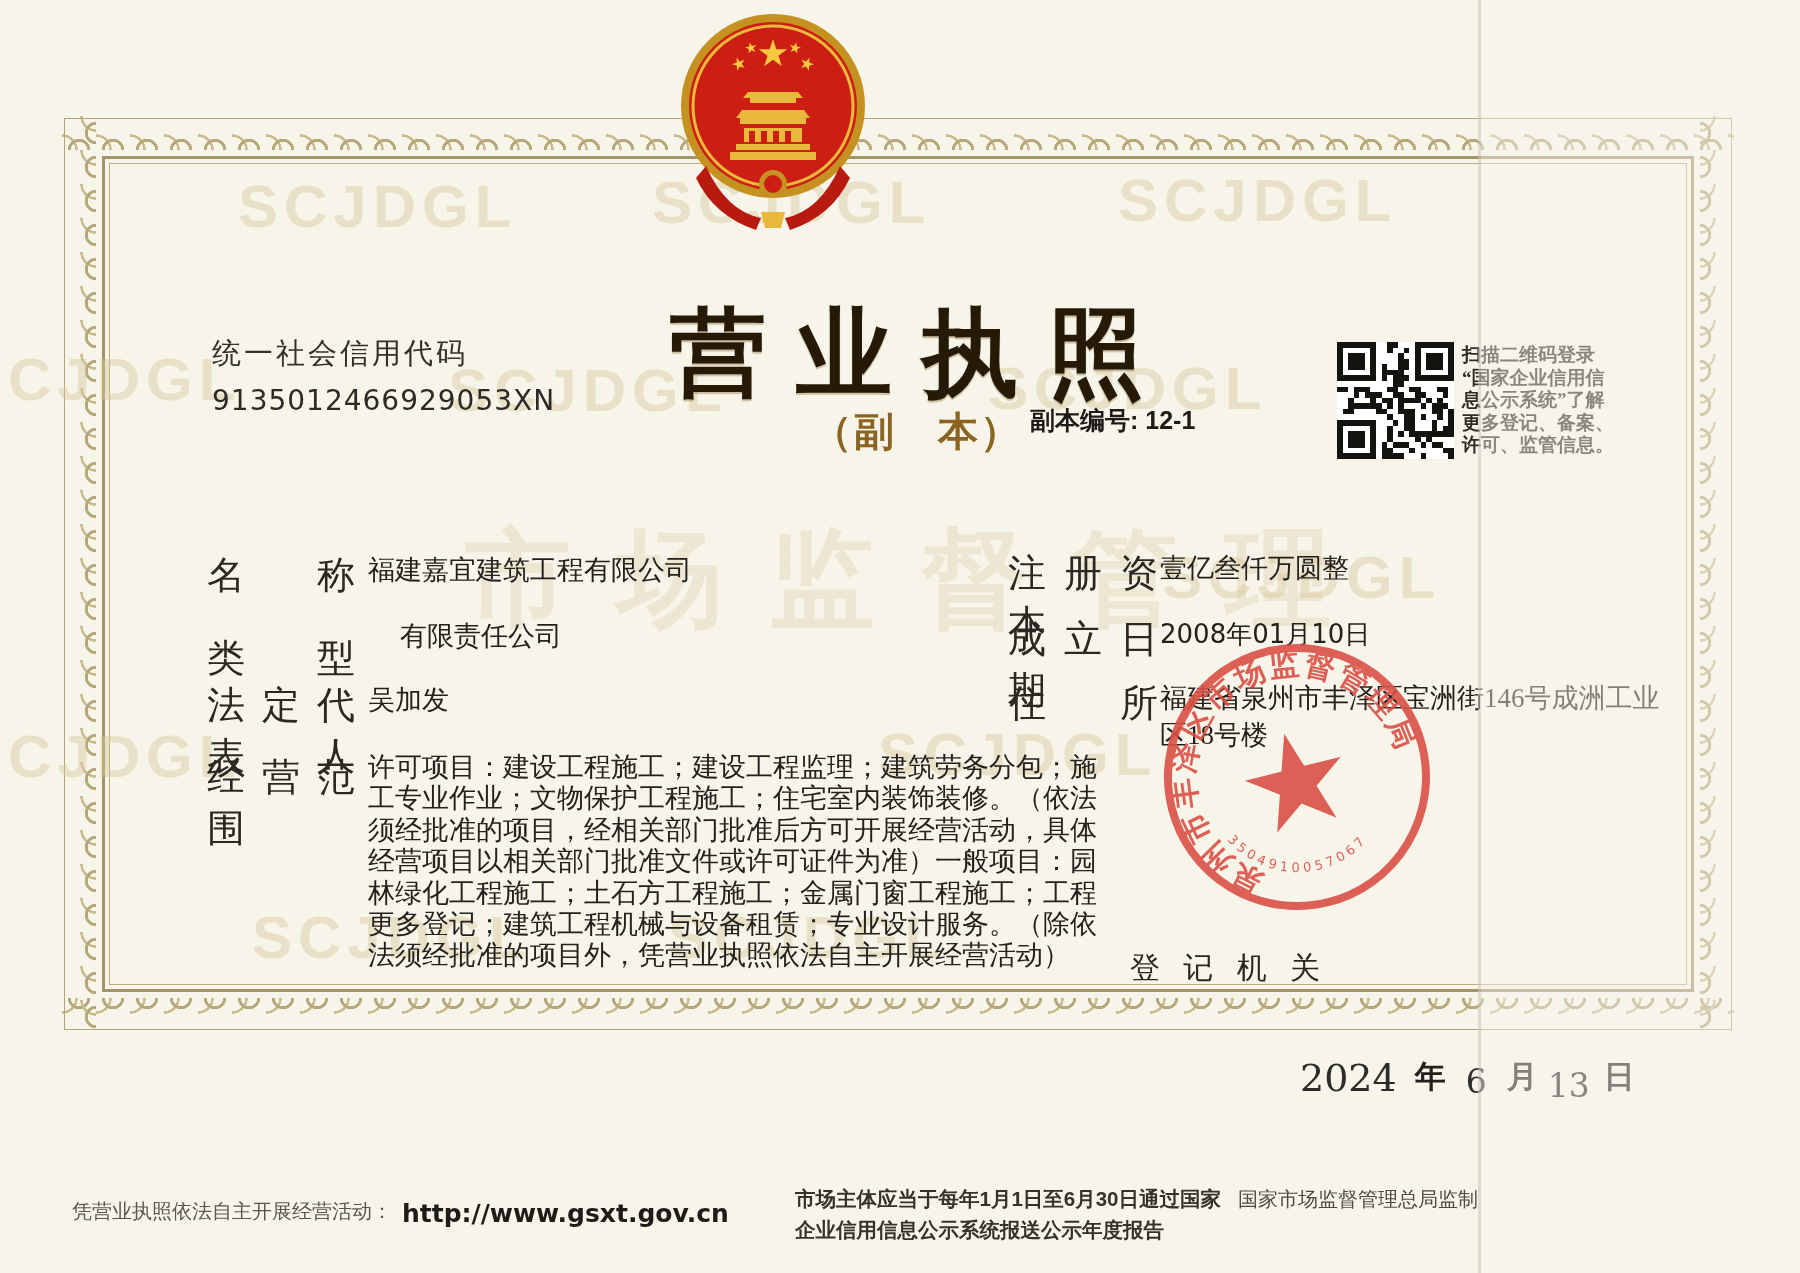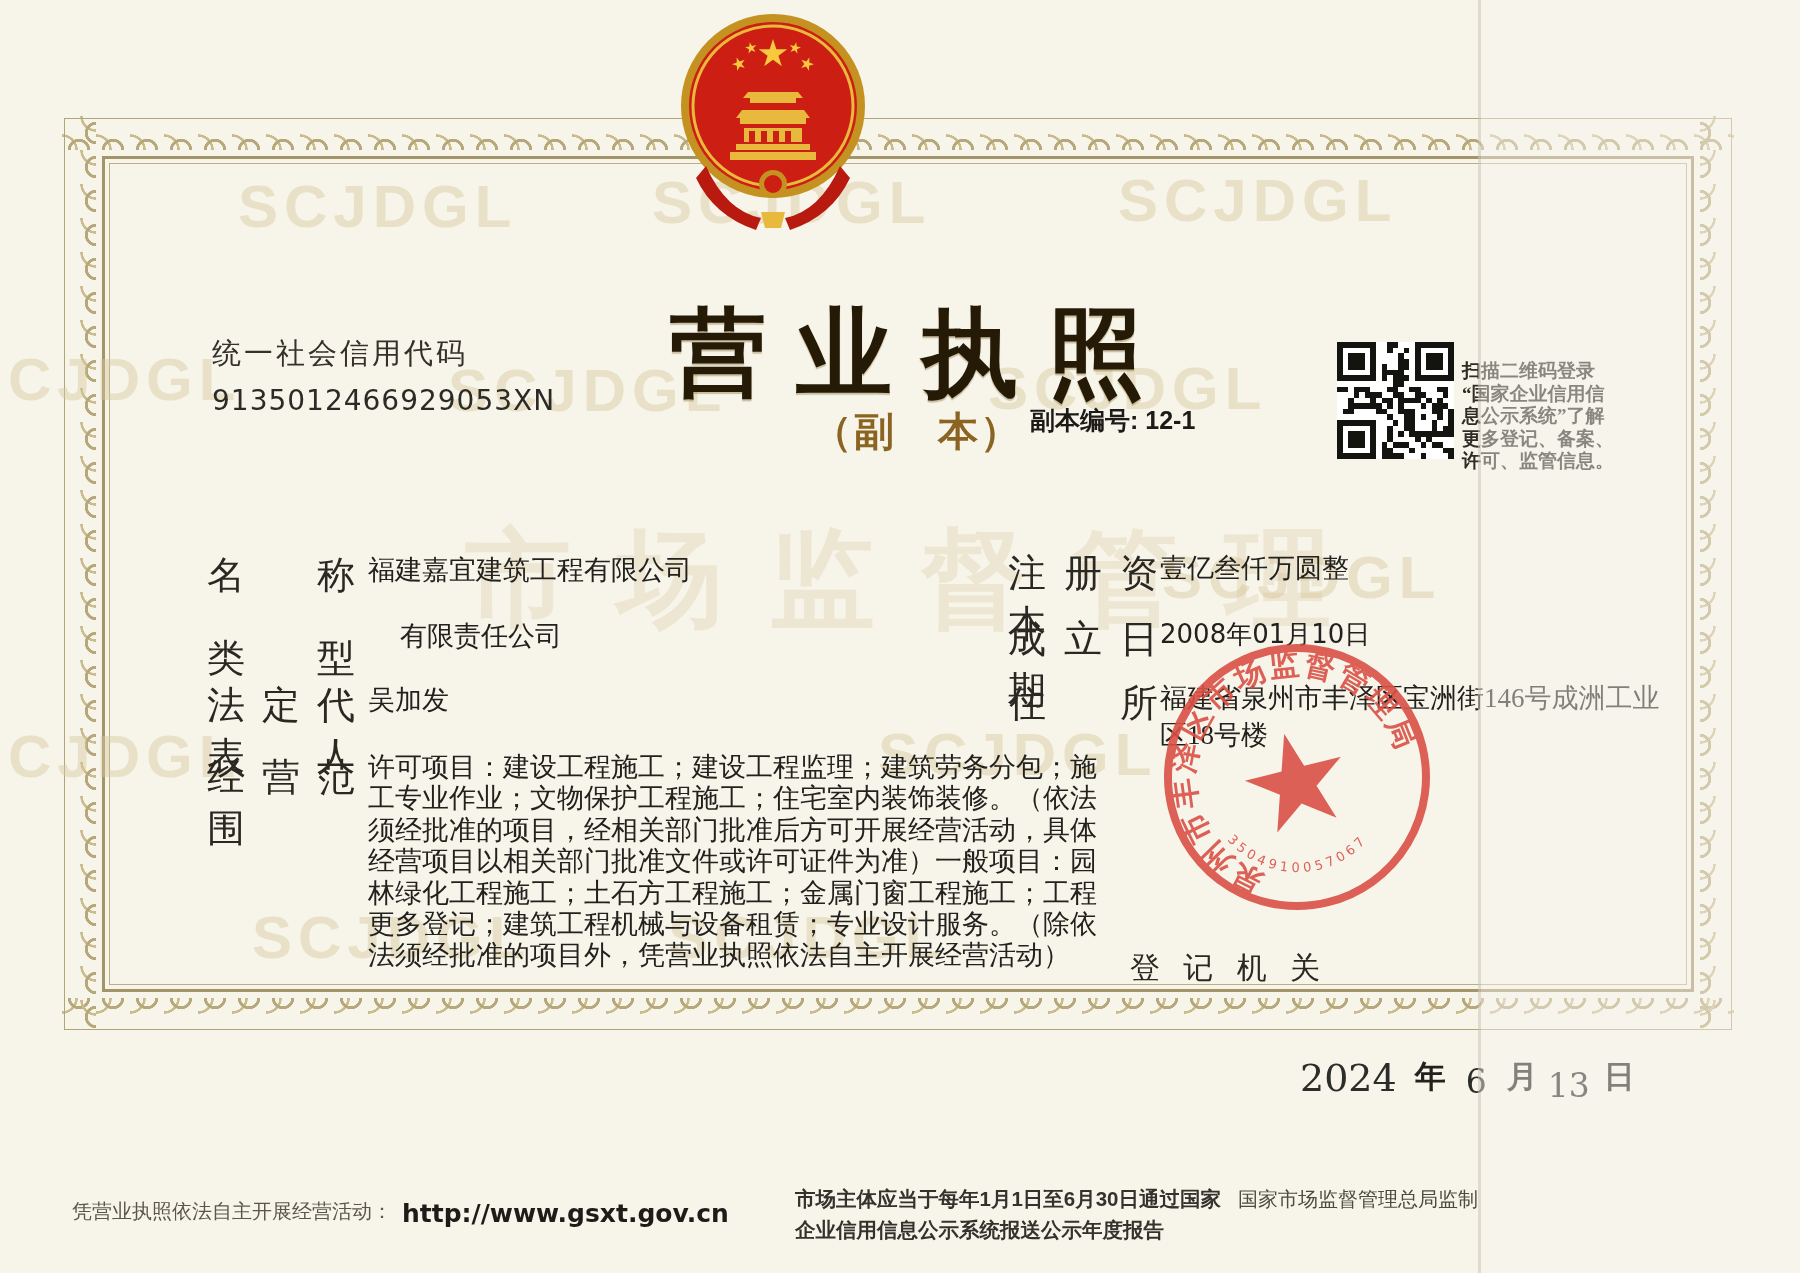--- a/index.html
+++ b/index.html
@@ -44,21 +44,21 @@
   .subtitle .fu{font-size:40px;font-weight:bold;color:#8a6420;letter-spacing:2px;white-space:nowrap;}
   .subtitle .no{font-size:25px;font-weight:bold;color:#1d1b17;padding-bottom:5px;white-space:nowrap;
       font-family:"Liberation Sans","DejaVu Sans",sans-serif;}
   .ccode-label{position:absolute;left:212px;top:334px;z-index:4;font-size:29px;letter-spacing:3px;color:#35312a;}
   .ccode-value{position:absolute;left:212px;top:384px;z-index:4;font-size:28px;letter-spacing:1px;
       color:#2c2a26;font-family:"DejaVu Sans","Liberation Sans",sans-serif;}
   
   .qr{position:absolute;left:1337px;top:342px;width:117px;height:117px;z-index:4;background:#fff;
       display:grid;grid-template-columns:repeat(21,1fr);grid-template-rows:repeat(21,1fr);}
   .qr div.on{background:#131310;}
-  .qr-caption{position:absolute;left:1462px;top:360px;z-index:4;width:160px;font-size:19px;
+  .qr-caption{position:absolute;left:1462px;top:344px;z-index:4;width:160px;font-size:19px;
       line-height:22.5px;font-weight:bold;color:#2f2c26;white-space:nowrap;}
   
   .flabel{position:absolute;z-index:4;width:148px;font-size:38px;color:#2b2722;
       text-align:justify;text-align-last:justify;}
   .fvalue{position:absolute;z-index:4;font-size:27px;color:#23211d;line-height:37px;}
   .lab-l{left:207px;}  .val-l{left:368px;}
   .lab-r{left:1008px;width:150px;}  .val-r{left:1160px;width:505px;}
   .scope{position:absolute;left:368px;top:752px;z-index:4;font-size:27px;line-height:31.4px;color:#23211d;}
   
   .regorg{position:absolute;left:1130px;top:948px;z-index:5;width:190px;font-size:30px;color:#2b2722;

